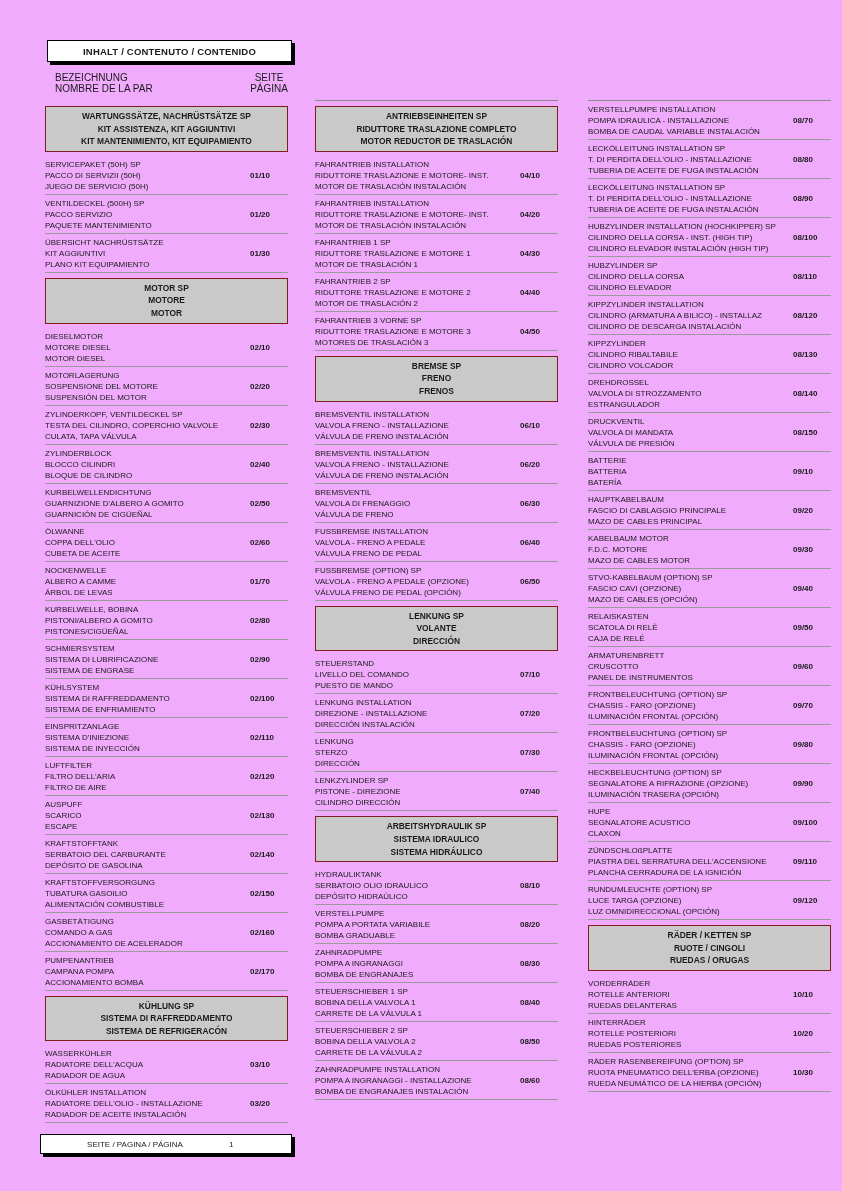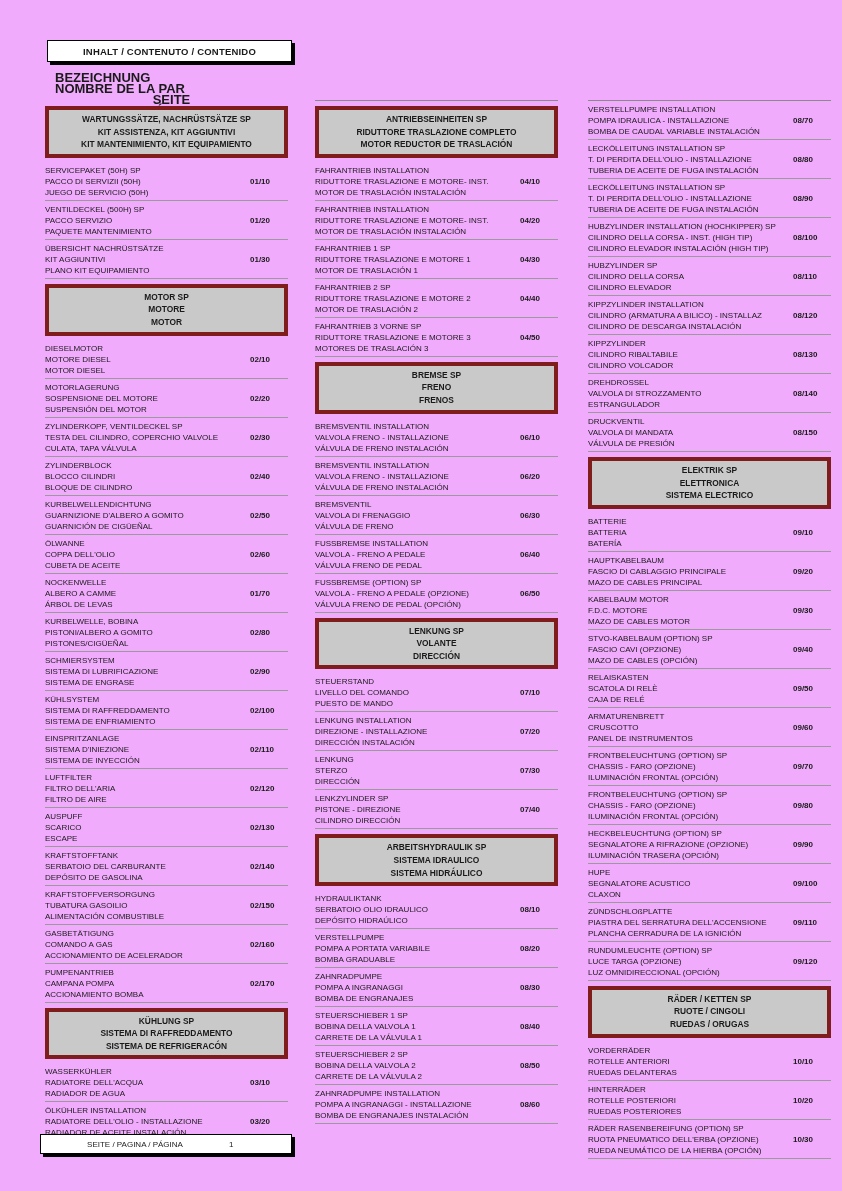--- a/index.html
+++ b/index.html
@@ -21,37 +21,37 @@
     background: #fff;
     display: flex; align-items: center; justify-content: center;
     font-size: 9.5px; font-weight: bold; letter-spacing: 0.2px;
     white-space: nowrap;
   }
 
   
   .col-header {
     position: absolute; left: 55px; top: 72px; width: 233px;
     display: flex; justify-content: space-between;
-    font-size: 13px; font-weight: bold; line-height: 11px; flex-direction: column;
+    font-size: 10px; font-weight: normal; line-height: 11px;
   }
   .col-header .right { text-align: center; margin-right: 0; }
 
   
   .col {
     position: absolute; top: 100px; width: 243px;
     font-size: 8px;
   }
   .col-0 { left: 45px; }
   .col-1 { left: 315px; border-top: 1px solid #8a8a8a; }
   .col-2 { left: 588px; border-top: 1px solid #8a8a8a; }
   .col-0 { top: 101px; }
 
   .section-header {
     background: #c9c9c9;
-    border: 4px solid #7f1d1d;
+    border: 1px solid #7f1d1d;
     margin: 5px 0 4px 0;
     padding: 3px 2px;
     text-align: center;
     font-weight: bold;
     font-size: 8.4px;
     line-height: 12.6px;
     white-space: nowrap;
   }
   .entry {
     padding: 3px 0 2px 0;
@@ -387,25 +387,20 @@
       <div class="entry">
         <div class="entry-line"><span>DREHDROSSEL</span></div>
         <div class="entry-line"><span>VALVOLA DI STROZZAMENTO</span><span class="page-no">08/140</span></div>
         <div class="entry-line"><span>ESTRANGULADOR</span></div>
       </div>
       <div class="entry">
         <div class="entry-line"><span>DRUCKVENTIL</span></div>
         <div class="entry-line"><span>VALVOLA DI MANDATA</span><span class="page-no">08/150</span></div>
         <div class="entry-line"><span>VÁLVULA DE PRESIÓN</span></div>
       </div>
-      <div class="section-header">
-        <div class="sh-line"><span>ELEKTRIK SP</span></div>
-        <div class="sh-line"><span>ELETTRONICA</span></div>
-        <div class="sh-line"><span>SISTEMA ELECTRICO</span></div>
-      </div>
       <div class="entry">
         <div class="entry-line"><span>BATTERIE</span></div>
         <div class="entry-line"><span>BATTERIA</span><span class="page-no">09/10</span></div>
         <div class="entry-line"><span>BATERÍA</span></div>
       </div>
       <div class="entry">
         <div class="entry-line"><span>HAUPTKABELBAUM</span></div>
         <div class="entry-line"><span>FASCIO DI CABLAGGIO PRINCIPALE</span><span class="page-no">09/20</span></div>
         <div class="entry-line"><span>MAZO DE CABLES PRINCIPAL</span></div>
       </div>

